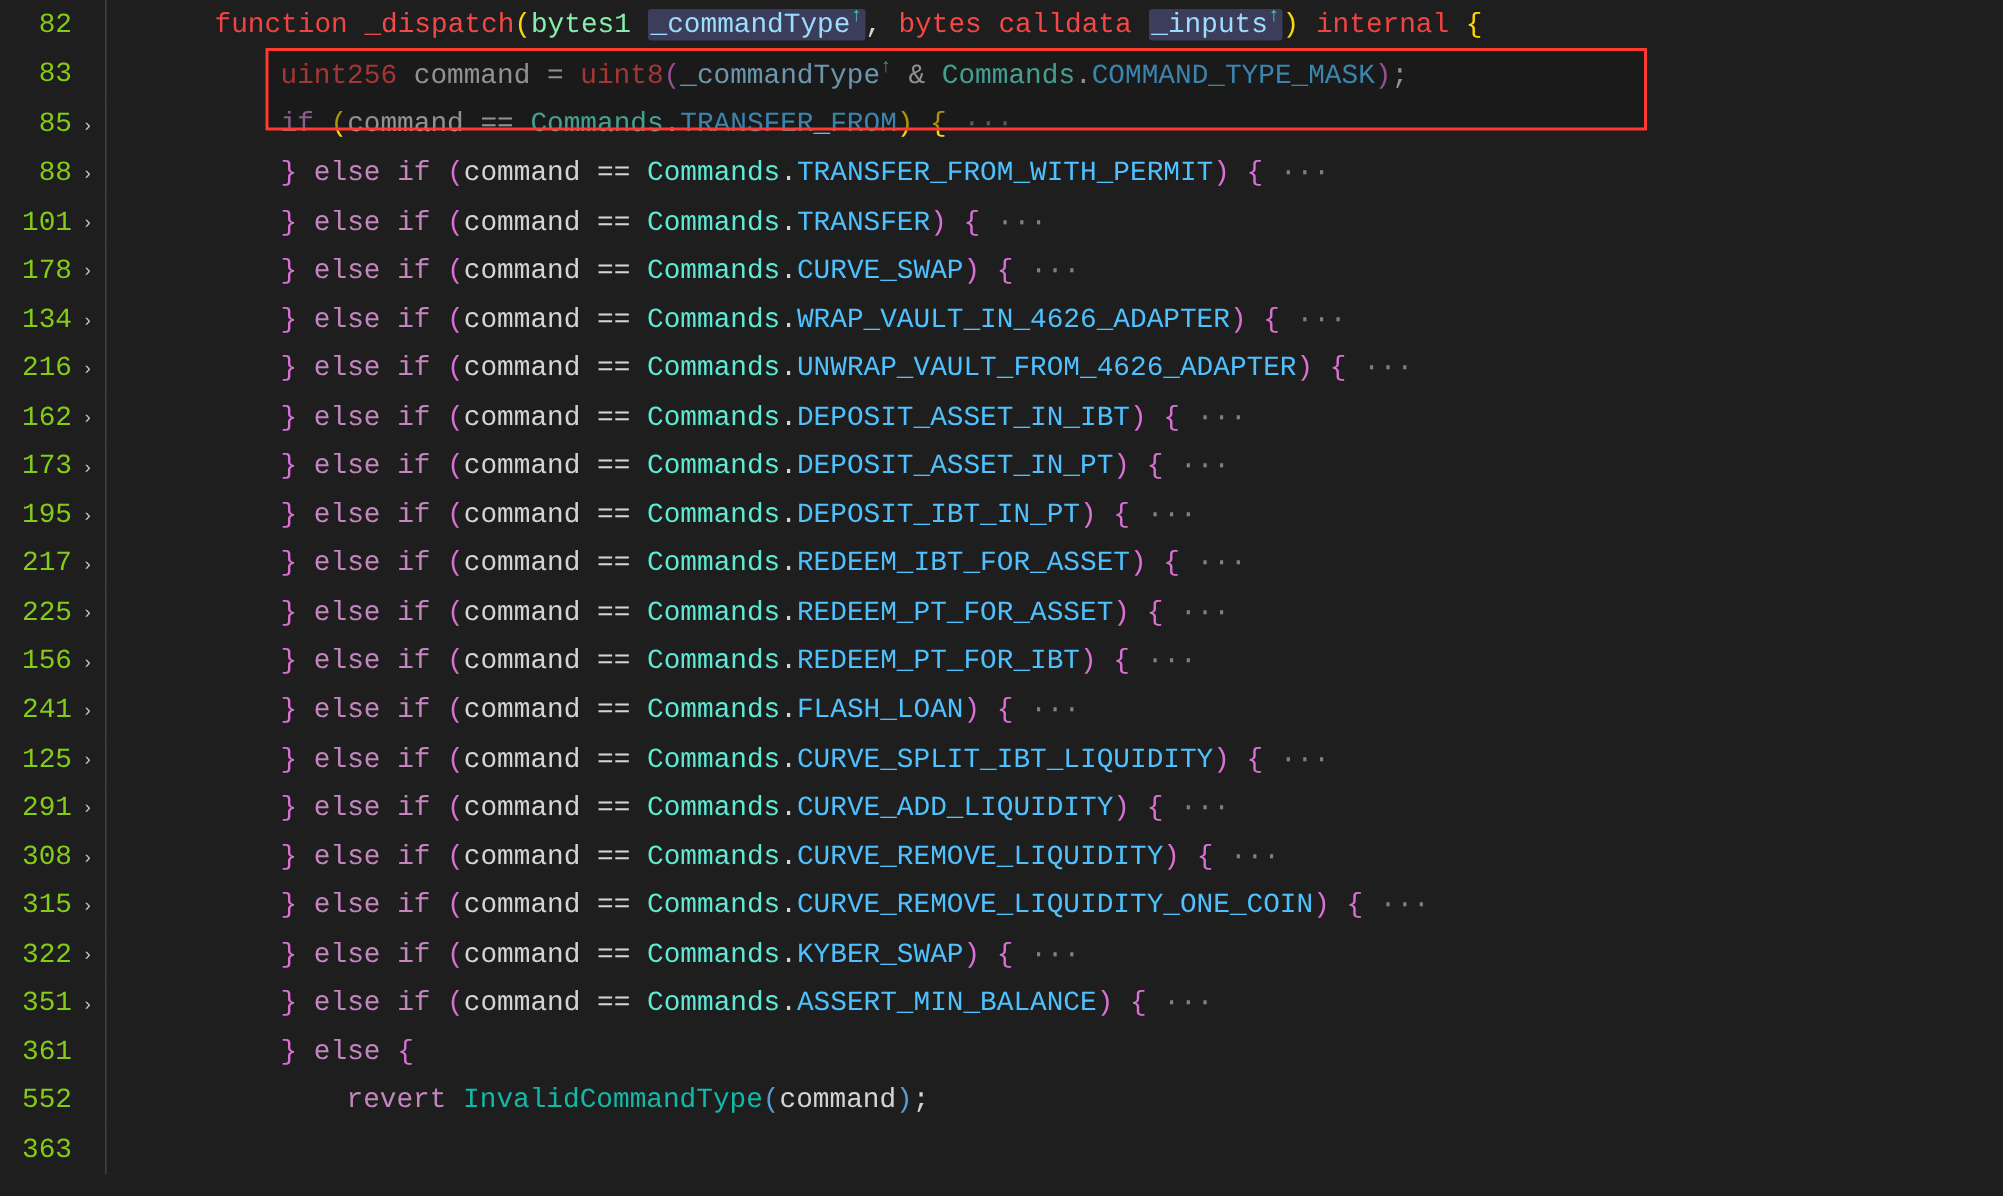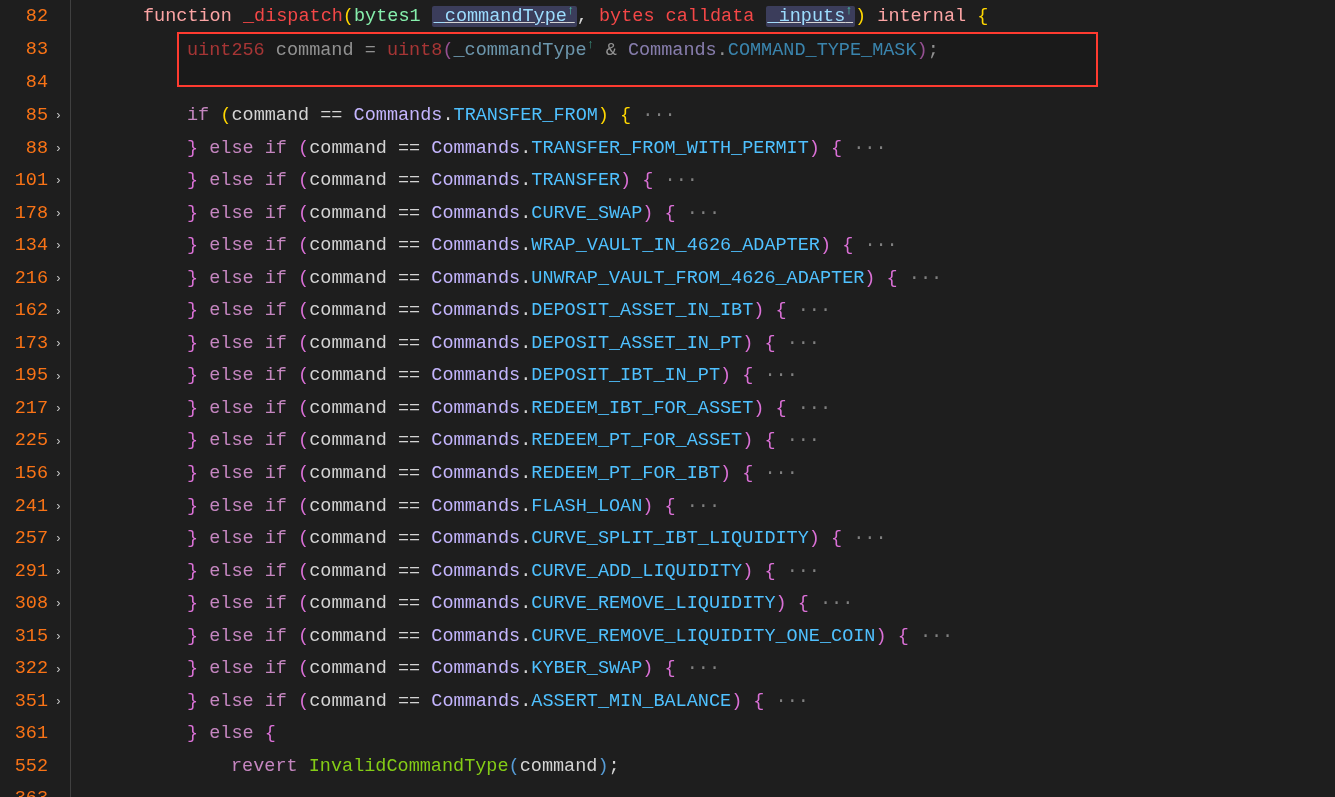--- a/index.html
+++ b/index.html
@@ -18,21 +18,21 @@
       width:70px;
       min-width:70px;
       text-align:right;
       padding-right:8px;
       color:#858585;
       user-select:none;
       display:flex;
       align-items:center;
       justify-content:flex-end;
     }
-    .gutter .lineno { color:#f97316; }
+    .gutter .lineno { color:#84cc16; }
     .gutter .fold {
       display:inline-block;
       margin-left:4px;
       width:10px;
       color:#c5c5c5;
       font-size:12px;
       line-height:1;
     }
     .code {
       border-left:1px solid #404040;
@@ -43,37 +43,37 @@
       position:absolute;
       border:2px solid #ff3b30;
       background:rgba(20,20,20,0.35);
       left:177px;
       top:32px;
       width:921px;
       height:55px;
       pointer-events:none;
       z-index:2;
     }
-    .kw    { color:#fca5a5;text-align:center; }
+    .kw    { color:#ef4444;text-align:center; }
     .fn    { color:#dcdcaa; }
     .typelit{ color:#86efac; }
     .var   { color:#9cdcfe; }
     .varI  { color:#d4d4d4; }
     .const { color:#4fc1ff; }
     .op    { color:#d4d4d4; }
     .paren { color:#ffd700; }
     .paren2{ color:#da70d6; }
     .paren3{ color:#569cd6; }
-    .commandsNs { color:#c4b5fd; }
+    .commandsNs { color:#5eead4; }
     .punc  { color:#d4d4d4; }
     .dots  { color:#808080; }
     .revert{ color:#c586c0; }
-    .err   { color:#84cc16; }
+    .err   { color:#14b8a6; }
     .red   { color:#f44747; }
-    .param-bg { background:#3b3d5b; border-radius:2px; padding:0 2px;text-decoration:underline; }
+    .param-bg { background:#3b3d5b; border-radius:2px; padding:0 2px; }
     .up-arrow { color:#4ec9b0; font-size:13px; vertical-align:super; }
     .indent { display:inline-block; }
     .i1{ width:44px; } .i2{ width:88px; } .i3{ width:132px; }
     .row-wrapper{ position:relative; }
   </style>
 </head>
 <body>
 
 <div class="editor">
   <div class="row-wrapper">
@@ -92,27 +92,20 @@
   <div class="line">
     <div class="gutter">
           <span class="lineno">83</span>
           <span class="fold"></span>
         </div>
     <div class="code">
       <span class="indent i2"></span><span class="red">uint256</span> <span class="varI">command</span> <span class="op">=</span> <span class="red">uint8</span><span class="paren2">(</span><span class="var">_commandType</span><span class="up-arrow">↑</span> <span class="op">&amp;</span> <span class="commandsNs">Commands</span><span class="punc">.</span><span class="const">COMMAND_TYPE_MASK</span><span class="paren2">)</span><span class="punc">;</span>
     </div>
   </div>
 
-  <div class="line">
-    <div class="gutter">
-          <span class="lineno">84</span>
-          <span class="fold"></span>
-        </div>
-    <div class="code">&nbsp;</div>
-  </div>
   </div>
 
   <div class="line">
     <div class="gutter">
         <span class="lineno">85</span>
         <span class="fold">›</span>
       </div>
     <div class="code">
       <span class="indent i2"></span><span class="revert">if</span> <span class="paren">(</span><span class="varI">command</span> <span class="op">==</span> <span class="commandsNs">Commands</span><span class="punc">.</span><span class="const">TRANSFER_FROM</span><span class="paren">)</span> <span class="paren">{</span> <span class="dots">···</span>
     </div>
@@ -198,21 +191,21 @@
       </div>
       <div class="line elsebranch">
         <div class="gutter">
           <span class="lineno">241</span>
           <span class="fold">›</span>
         </div>
         <div class="code"><span class="indent i2"></span><span class="paren2">}</span> <span class="revert">else</span> <span class="revert">if</span> <span class="paren2">(</span><span class="varI">command</span> <span class="op">==</span> <span class="commandsNs">Commands</span><span class="punc">.</span><span class="const">FLASH_LOAN</span><span class="paren2">)</span> <span class="paren2">{</span> <span class="dots">···</span></div>
       </div>
       <div class="line elsebranch">
         <div class="gutter">
-          <span class="lineno">257</span>
+          <span class="lineno">125</span>
           <span class="fold">›</span>
         </div>
         <div class="code"><span class="indent i2"></span><span class="paren2">}</span> <span class="revert">else</span> <span class="revert">if</span> <span class="paren2">(</span><span class="varI">command</span> <span class="op">==</span> <span class="commandsNs">Commands</span><span class="punc">.</span><span class="const">CURVE_SPLIT_IBT_LIQUIDITY</span><span class="paren2">)</span> <span class="paren2">{</span> <span class="dots">···</span></div>
       </div>
       <div class="line elsebranch">
         <div class="gutter">
           <span class="lineno">291</span>
           <span class="fold">›</span>
         </div>
         <div class="code"><span class="indent i2"></span><span class="paren2">}</span> <span class="revert">else</span> <span class="revert">if</span> <span class="paren2">(</span><span class="varI">command</span> <span class="op">==</span> <span class="commandsNs">Commands</span><span class="punc">.</span><span class="const">CURVE_ADD_LIQUIDITY</span><span class="paren2">)</span> <span class="paren2">{</span> <span class="dots">···</span></div>

